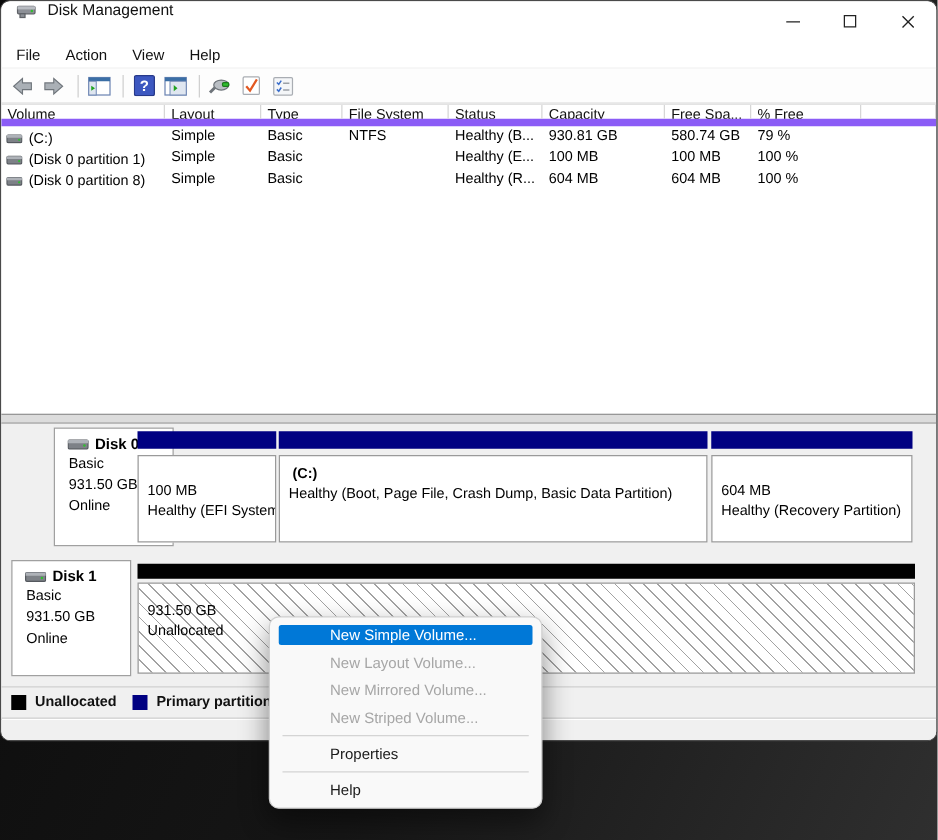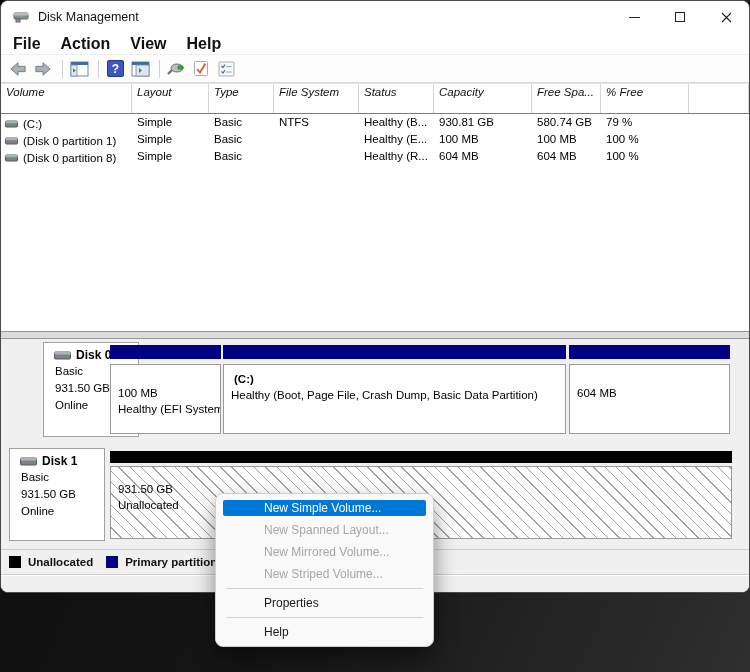--- a/index.html
+++ b/index.html
@@ -9,38 +9,38 @@
     background:linear-gradient(115deg,#0a0a0a 0%,#161616 55%,#2f2f2f 100%);
     position:relative;
     font-size:12px; color:#000;
   }
   .window {
     position:absolute; left:0; top:0; width:750px; height:593px;
     background:#ffffff; border-radius:8px; overflow:hidden;
     border:1px solid #4a4a4a;
   }
   
-  .titlebar { position:absolute; left:0; top:0; width:100%; height:32px; background:#fff; display:flex; align-items:center; }
+  .titlebar { position:absolute; left:0; top:0; width:100%; height:32px; background:#fff; display:flex; align-items:flex-start; }
   .app-icon { margin-left:12px; width:16px; height:16px; }
   .title-text { margin-left:9px; font-size:12.5px; color:#111; }
   .win-buttons { position:absolute; right:0; top:0; height:32px; display:flex; }
   .win-btn { width:46px; height:32px; display:flex; align-items:center; justify-content:center; color:#222; }
   .min-glyph { width:11px; height:1px; background:#222; }
   .max-glyph { width:10px; height:10px; border:1px solid #222; }
   
   .menubar { position:absolute; left:0; top:32px; width:100%; height:22px; background:#fff; display:flex; align-items:center; padding-left:2px; border-bottom:1px solid #efefef; }
-  .menu-item { padding:3px 10px; font-size:16px; color:#111;font-weight:bold; }
+  .menu-item { padding:3px 10px; font-size:12px; color:#111; }
   
   .toolbar { position:absolute; left:0; top:54px; width:100%; height:28px; background:#fdfdfd; display:flex; align-items:center; padding-left:6px; border-bottom:1px solid #d9d9d9; }
   .tb-icon { width:22px; height:20px; display:flex; align-items:center; justify-content:center; margin-right:3px; }
   .tb-sep { width:1px; height:18px; background:#d0d0d0; margin:0 5px; }
   
   .list-pane { position:absolute; left:0; top:82px; width:100%; height:248px; background:#fff; }
   .grid-row { display:grid; grid-template-columns:131px 77px 65px 85px 75px 98px 69px 88px 1fr; }
-  .tbl-header { border-top:1px solid #e3e3e3; border-bottom:1px solid #8b5cf6; height:31px;font-style:italic; }
+  .tbl-header { border-top:1px solid #e3e3e3; border-bottom:6px solid #8b5cf6; height:18px; }
   .tbl-header .cell { border-right:1px solid #d6d6d6; padding:2px 0 0 5px; font-size:11.5px; color:#111; overflow:hidden; white-space:nowrap; }
   .tbl-row { height:17px; }
   .tbl-row .cell { padding:2px 0 0 5px; font-size:11.5px; color:#000; overflow:hidden; white-space:nowrap; }
   .vol-cell { display:flex; align-items:center; gap:5px; padding-left:4px !important; }
   .drive-glyph { flex:0 0 auto; }
   
   .splitter { position:absolute; left:0; top:330px; width:100%; height:8px; background:#dcdcdc; border-top:1px solid #979797; border-bottom:1px solid #979797; }
   
   .graph-pane { position:absolute; left:0; top:338px; width:100%; height:210px; background:#f0f0f0; }
   .disk-label { position:absolute; background:#fff; border:1px solid #a0a0a0; width:96px; }
@@ -269,20 +269,21 @@
 
     <div class="part-bar" style="left:222px; top:6px; width:343px;"></div>
     <div class="part-body" style="left:222px; top:25px; width:343px; height:70px; padding-top:6px;">
       <div class="p-name">(C:)</div>
       <div class="p-line">Healthy (Boot, Page File, Crash Dump, Basic Data Partition)</div>
     </div>
 
     <div class="part-bar" style="left:568px; top:6px; width:161px;"></div>
     <div class="part-body" style="left:568px; top:25px; width:161px; height:70px; padding-top:20px;">
       <div class="p-line">604 MB</div>
+      <div class="p-line">Healthy (Recovery Partition)</div>
     </div>
 
     <div class="disk-label" style="left:8px; top:109px; height:93px;">
       <div class="dl-title">
         <svg width="17" height="9" viewBox="0 0 17 9">
             <rect x="0.5" y="1" width="16" height="7" rx="1" fill="#7d8187" stroke="#54585e"></rect>
             <rect x="0.5" y="1" width="16" height="2.6" fill="#aeb2b8"></rect>
             <circle cx="13.5" cy="5.4" r="1" fill="#2fbf2f"></circle>
           </svg>
         <span>Disk 1</span>
@@ -305,20 +306,20 @@
     <span class="legend-label">Unallocated</span>
     <div class="swatch navy"></div>
     <span class="legend-label">Primary partition</span>
   </div>
   <div class="window-footer"></div>
 
 </div>
 
 <div class="context-menu">
   <div class="cm-item highlighted">New Simple Volume...</div>
-  <div class="cm-item disabled">New Spanned Layout...</div>
+  <div class="cm-item disabled">New Layout Volume...</div>
   <div class="cm-item disabled">New Mirrored Volume...</div>
   <div class="cm-item disabled">New Striped Volume...</div>
   <div class="cm-sep"></div>
   <div class="cm-item">Properties</div>
   <div class="cm-sep"></div>
   <div class="cm-item">Help</div>
 </div>
 
 </body></html>

